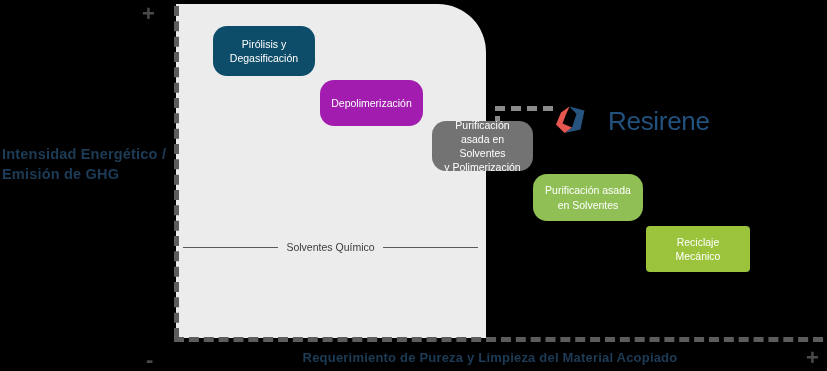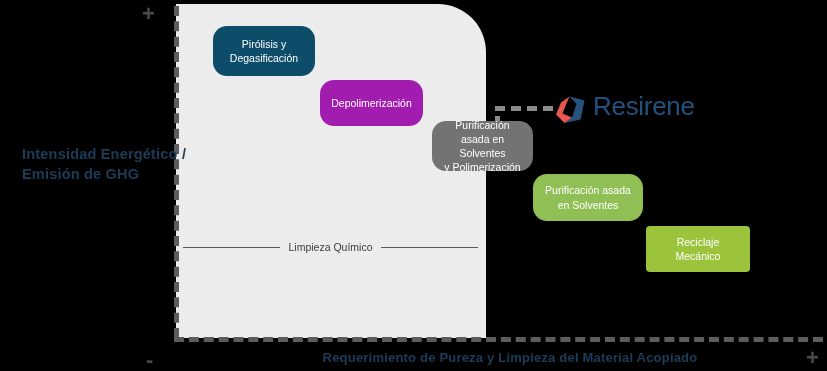--- a/index.html
+++ b/index.html
@@ -56,21 +56,20 @@
   #y-plus { left: 142px; top: 3px; }
   #x-minus { left: 146px; top: 349px; }
   #x-plus { left: 806px; top: 347px; }
 
   
   .axis-title {
     position: absolute;
     color: #1d3c57;
     font-weight: bold;
     letter-spacing: 0.2px;
-    margin-left: 20px;
   }
   #y-axis-title {
     left: 2px;
     top: 145px;
     width: 168px;
     font-size: 14.5px;
     line-height: 1.35;
     text-align: left;
   }
   #x-axis-title {
@@ -161,26 +160,26 @@
     top: 116px;
     width: 5px;
     height: 5px;
     background: #8b8b8b;
   }
 
   
   #resirene-logo {
     position: absolute;
     left: 552px;
-    top: 93px;
+    top: 101px;
     width: 135px;
     height: 40px;
     display: flex;
-    align-items: flex-start;
-    gap: 5px;
+    align-items: center;
+    gap: 20px;
   }
   #resirene-logo-mark {
     flex: 0 0 auto;
     width: 36px;
     height: 36px;
     display: block;
   }
   #resirene-logo-text {
     flex: 0 0 auto;
     font-size: 26px;
@@ -216,21 +215,21 @@
 asada en Solventes
 y Polimerización</div>
 
   <div class="node" id="node-purificacion-solventes">Purificación    asada
 en Solventes</div>
 
   <div class="node" id="node-reciclaje-mecanico">Reciclaje Mecánico</div>
 
   <div id="reciclaje-quimico-divider">
     <div class="rule"></div>
-    <div id="reciclaje-quimico-label">Limpieza Químico</div>
+    <div id="reciclaje-quimico-label">Solventes Químico</div>
     <div class="rule"></div>
   </div>
 
   <div id="logo-connector"></div>
   <div id="logo-connector-stub"></div>
 
   <div id="resirene-logo">
     <svg id="resirene-logo-mark" viewBox="0 0 36 36">
       <path d="M17.5 3.5 L32.5 7.5 L28.5 26.5 L12.5 30.0 L20.0 24.5 L24.5 11.0 Z" fill="#27547f"></path>
       <path d="M17.5 3.5 L9.0 9.5 L4.0 21.5 L12.5 30.0 L20.0 24.5 L10.5 20.5 L14.0 11.5 Z" fill="#e8574f"></path>

